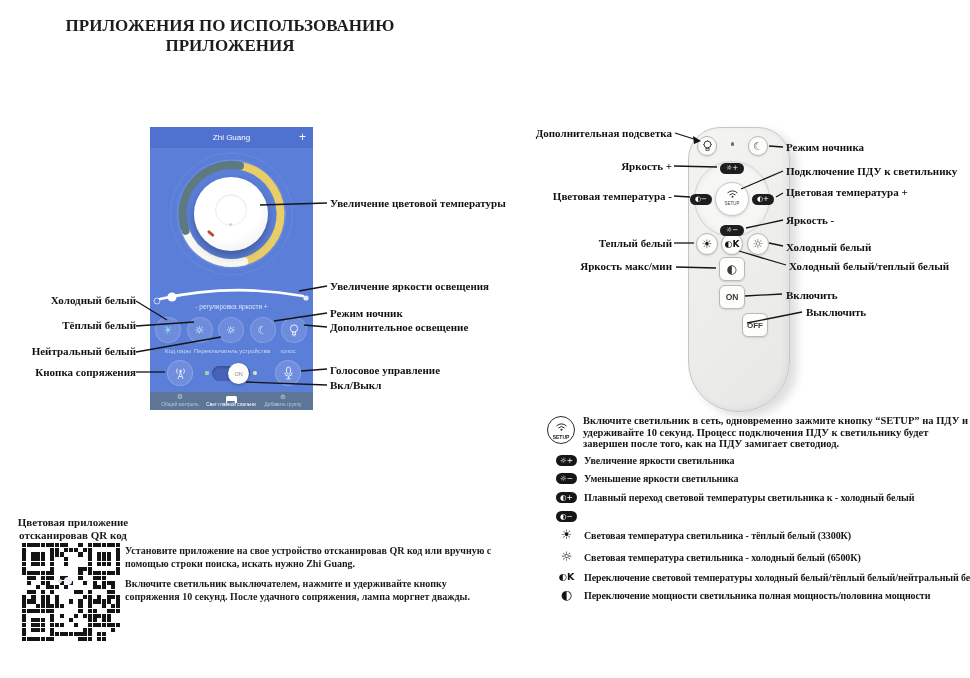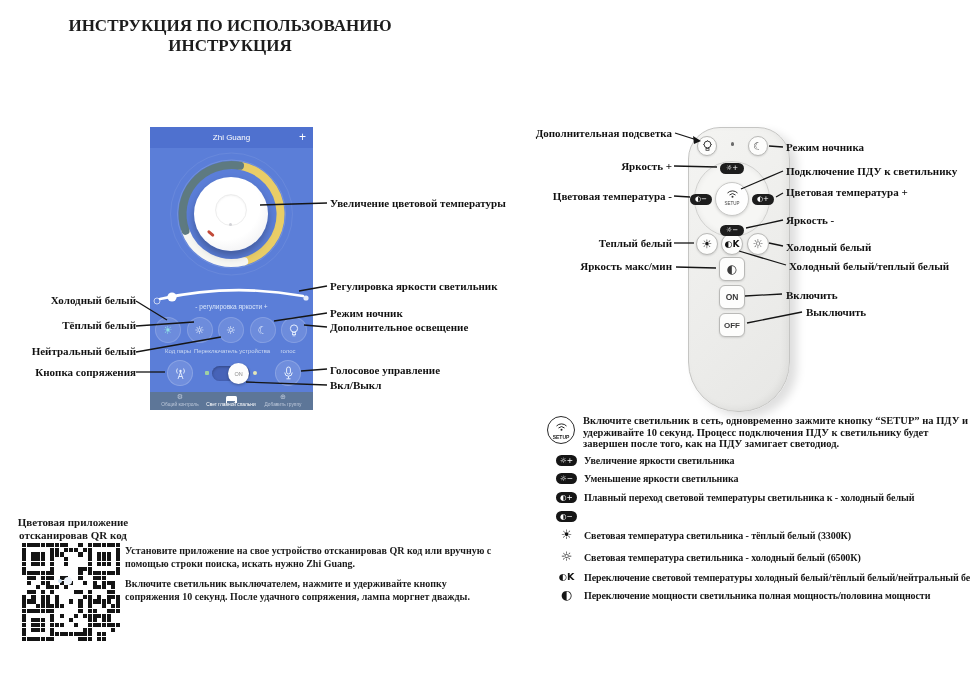--- a/index.html
+++ b/index.html
@@ -122,21 +122,21 @@
       <line x1="776" y1="197" x2="783" y2="193"></line>
       <line x1="746" y1="228" x2="783" y2="220"></line>
       <line x1="769" y1="243" x2="783" y2="246"></line>
       <line x1="739" y1="251" x2="786" y2="265"></line>
       <line x1="745" y1="296" x2="782" y2="294"></line>
       <line x1="747" y1="323" x2="802" y2="312"></line>
     </g>
     <polygon points="701,141 693,136 694,144" fill="#151515"></polygon>
   </svg>
 
-  <div class="title" style="left:55px;top:16px;width:350px;">ИНСТРУКЦИЯ ПО ИСПОЛЬЗОВАНИЮ ИНСТРУКЦИЯ</div>
+  <div class="title" style="left:55px;top:16px;width:350px;">ПРИЛОЖЕНИЯ ПО ИСПОЛЬЗОВАНИЮ ПРИЛОЖЕНИЯ</div>
 
   <div class="phone">
     <svg class="dial-svg" width="163" height="283" viewBox="0 0 163 283">
       <circle cx="81.5" cy="87" r="54" fill="none" stroke="rgba(255,255,255,.14)" stroke-width="1"></circle>
       <circle cx="81.5" cy="87" r="61" fill="none" stroke="rgba(255,255,255,.08)" stroke-width="1"></circle>
       <path d="M 90 38.7 A 49 49 0 0 1 94.2 134.3" stroke="#e9cd67" stroke-width="8" fill="none" stroke-linecap="round"></path>
       <path d="M 94.2 134.3 A 49 49 0 0 1 35.5 103.8" stroke="#f7f7f3" stroke-width="8" fill="none" stroke-linecap="round"></path>
       <path d="M 35.5 103.8 A 49 49 0 0 1 90 38.7" stroke="#5e7a80" stroke-width="8" fill="none" stroke-linecap="round"></path>
       <path d="M 10 172 Q 81.5 156 153 169" stroke="#ffffff" stroke-width="2.6" fill="none" stroke-linecap="round"></path>
       <circle cx="7" cy="174" r="3" fill="none" stroke="rgba(255,255,255,.65)" stroke-width="1"></circle>
@@ -215,21 +215,21 @@
         <span>Добавить группу</span>
       </div>
     </div>
   </div>
 
   <div class="co co-l" style="right:834px;top:294px;">Холодный белый</div>
   <div class="co co-l" style="right:834px;top:319px;">Тёплый белый</div>
   <div class="co co-l" style="right:834px;top:345px;">Нейтральный белый</div>
   <div class="co co-l" style="right:834px;top:366px;">Кнопка сопряжения</div>
   <div class="co" style="left:330px;top:197px;">Увеличение цветовой температуры</div>
-  <div class="co" style="left:330px;top:280px;">Регулировка яркости светильник</div>
+  <div class="co" style="left:330px;top:280px;">Увеличение яркости освещения</div>
   <div class="co" style="left:330px;top:307px;">Режим ночник</div>
   <div class="co" style="left:330px;top:321px;">Дополнительное освещение</div>
   <div class="co" style="left:330px;top:364px;">Голосовое управление</div>
   <div class="co" style="left:330px;top:379px;">Вкл/Выкл</div>
 
   <div class="para" style="left:14px;top:516px;width:118px;text-align:center;font-size:11px;">Цветовая приложение отсканировав QR код</div>
   <div class="qr">
     <div class="qr-app-icon">
         <i></i>
       </div>
@@ -512,21 +512,21 @@
       <span>◐K</span>
     </div>
     <div class="r-circ" style="left:58px;top:105px;width:22px;height:22px;font-size:12px;color:#555;">
       <span>☼</span>
     </div>
 
     <div class="r-rect" style="top:129px;font-family:'DejaVu Sans',sans-serif;font-size:12px;font-weight:normal;">
       <span>◐</span>
     </div>
     <div class="r-rect" style="top:157px;font-size:8.5px;">ON</div>
-    <div class="r-rect" style="top:185px;font-size:8px;">OFF</div>
+    <div class="r-rect" style="top:185px;font-size:8px;margin-left:23px;">OFF</div>
   </div>
 
   <div class="co co-l" style="right:298px;top:127px;">Дополнительная подсветка</div>
   <div class="co co-l" style="right:298px;top:160px;">Яркость +</div>
   <div class="co co-l" style="right:298px;top:190px;">Цветовая температура -</div>
   <div class="co co-l" style="right:298px;top:237px;">Теплый белый</div>
   <div class="co co-l" style="right:298px;top:260px;">Яркость макс/мин</div>
   <div class="co" style="left:786px;top:141px;">Режим ночника</div>
   <div class="co" style="left:786px;top:165px;">Подключение ПДУ к светильнику</div>
   <div class="co" style="left:786px;top:186px;">Цветовая температура +</div>

